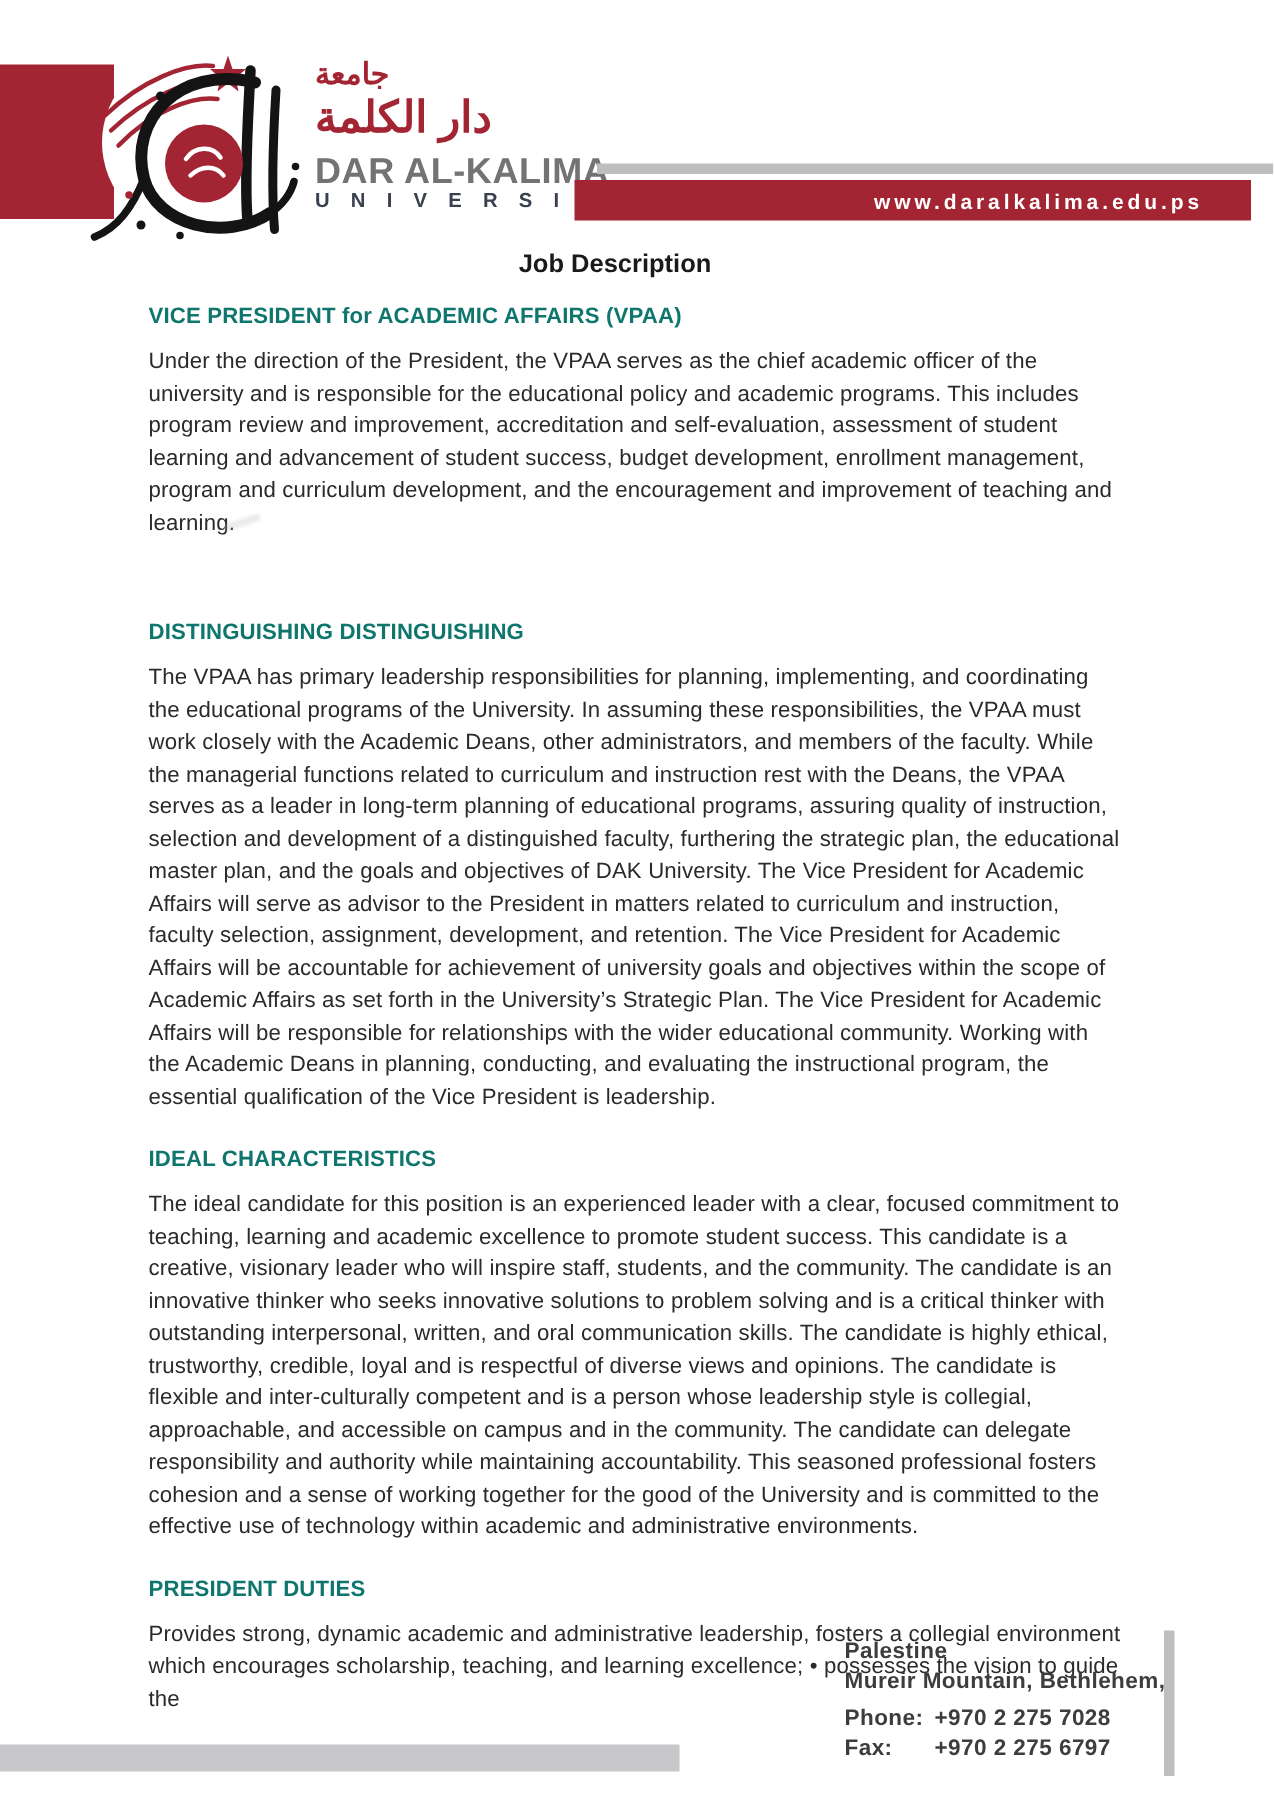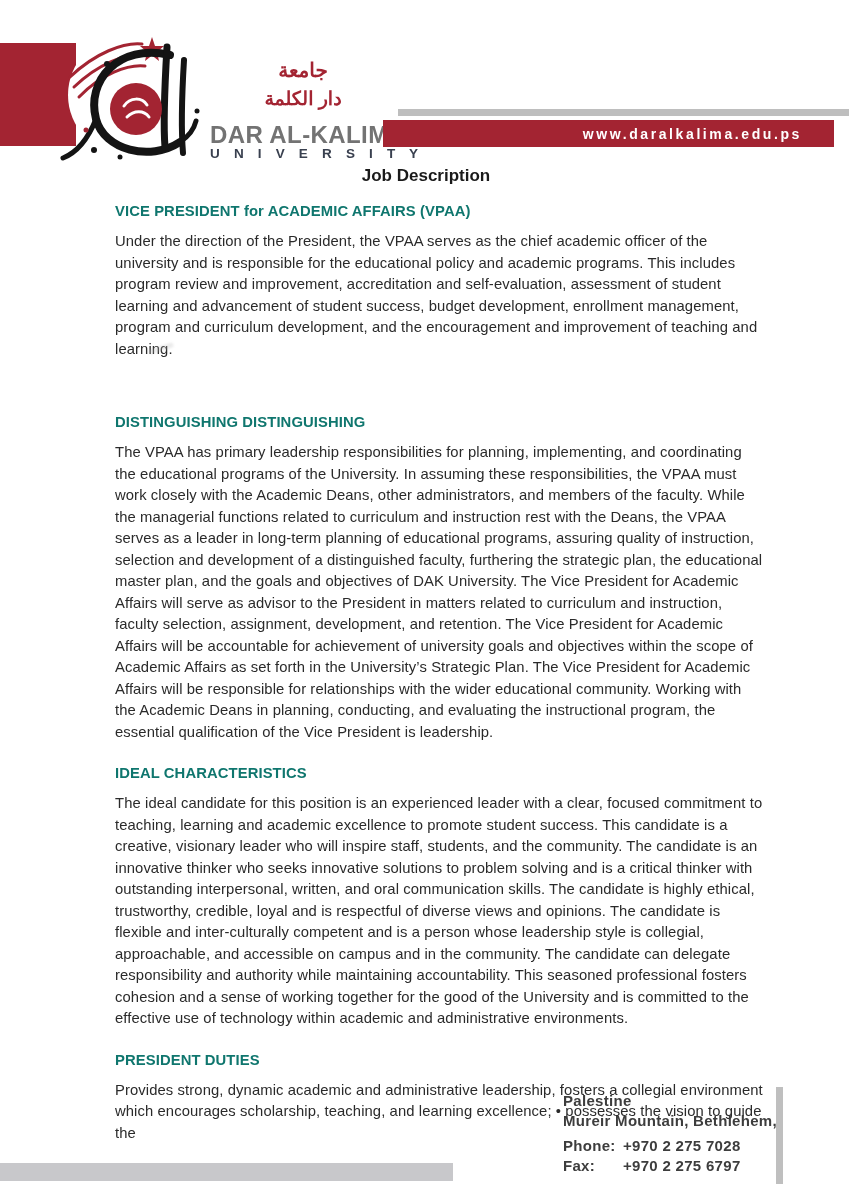--- a/index.html
+++ b/index.html
@@ -6,27 +6,27 @@
   .page {
     position:relative; width:849px; height:1200px; background:#ffffff;
     font-family:"Liberation Sans", sans-serif; overflow:hidden;
   }
 
   
   .header { position:absolute; left:0; top:0; width:849px; height:160px; }
   .logo-svg { position:absolute; left:0; top:33px; width:220px; height:135px; }
 
   .brand-block {
-    position:absolute; left:210px; top:38px; width:186px; text-align:center;margin-top:20px;
+    position:absolute; left:210px; top:38px; width:186px; text-align:left;
   }
   .brand-arabic-top {
     font-size:20px; font-weight:700; color:#A32432; line-height:24px; direction:rtl;
   }
   .brand-arabic-bottom {
-    font-size:19px; font-weight:700; color:#A32432; line-height:34px; direction:rtl;
+    font-size:29px; font-weight:700; color:#A32432; line-height:34px; direction:rtl;
     margin-bottom:8px;
   }
   .brand-name {
     font-size:24px; font-weight:800; color:#737373; letter-spacing:0.4px; line-height:21px;
     white-space:nowrap;
   }
   .brand-subname {
     font-size:13.5px; font-weight:600; color:#39404F; letter-spacing:5.2px; line-height:18px;
     white-space:nowrap;
   }
@@ -38,21 +38,21 @@
     position:absolute; left:383px; top:120px; width:451px; height:27px; background:#A32432;
     display:flex; align-items:center; justify-content:flex-end; box-sizing:border-box;
     padding-right:32px;
   }
   .red-bar .url {
     color:#ffffff; font-size:14px; font-weight:700; letter-spacing:2.6px; white-space:nowrap;
   }
 
   
   .content {
-    position:absolute; left:115px; top:158px; width:648px; color:#262626;
+    position:absolute; left:99px; top:158px; width:648px; color:#262626;
   }
   .doc-title {
     margin:8px 0 17px; font-size:17px; font-weight:700; color:#1a1a1a;
     text-align:center; 
     transform:translateX(-13px); 
   }
   .section h2 {
     margin:22px 0 12px; font-size:14.8px; font-weight:700; color:#0f766e; letter-spacing:0.1px;
   }
   .section.first h2 { margin-top:12px; }

